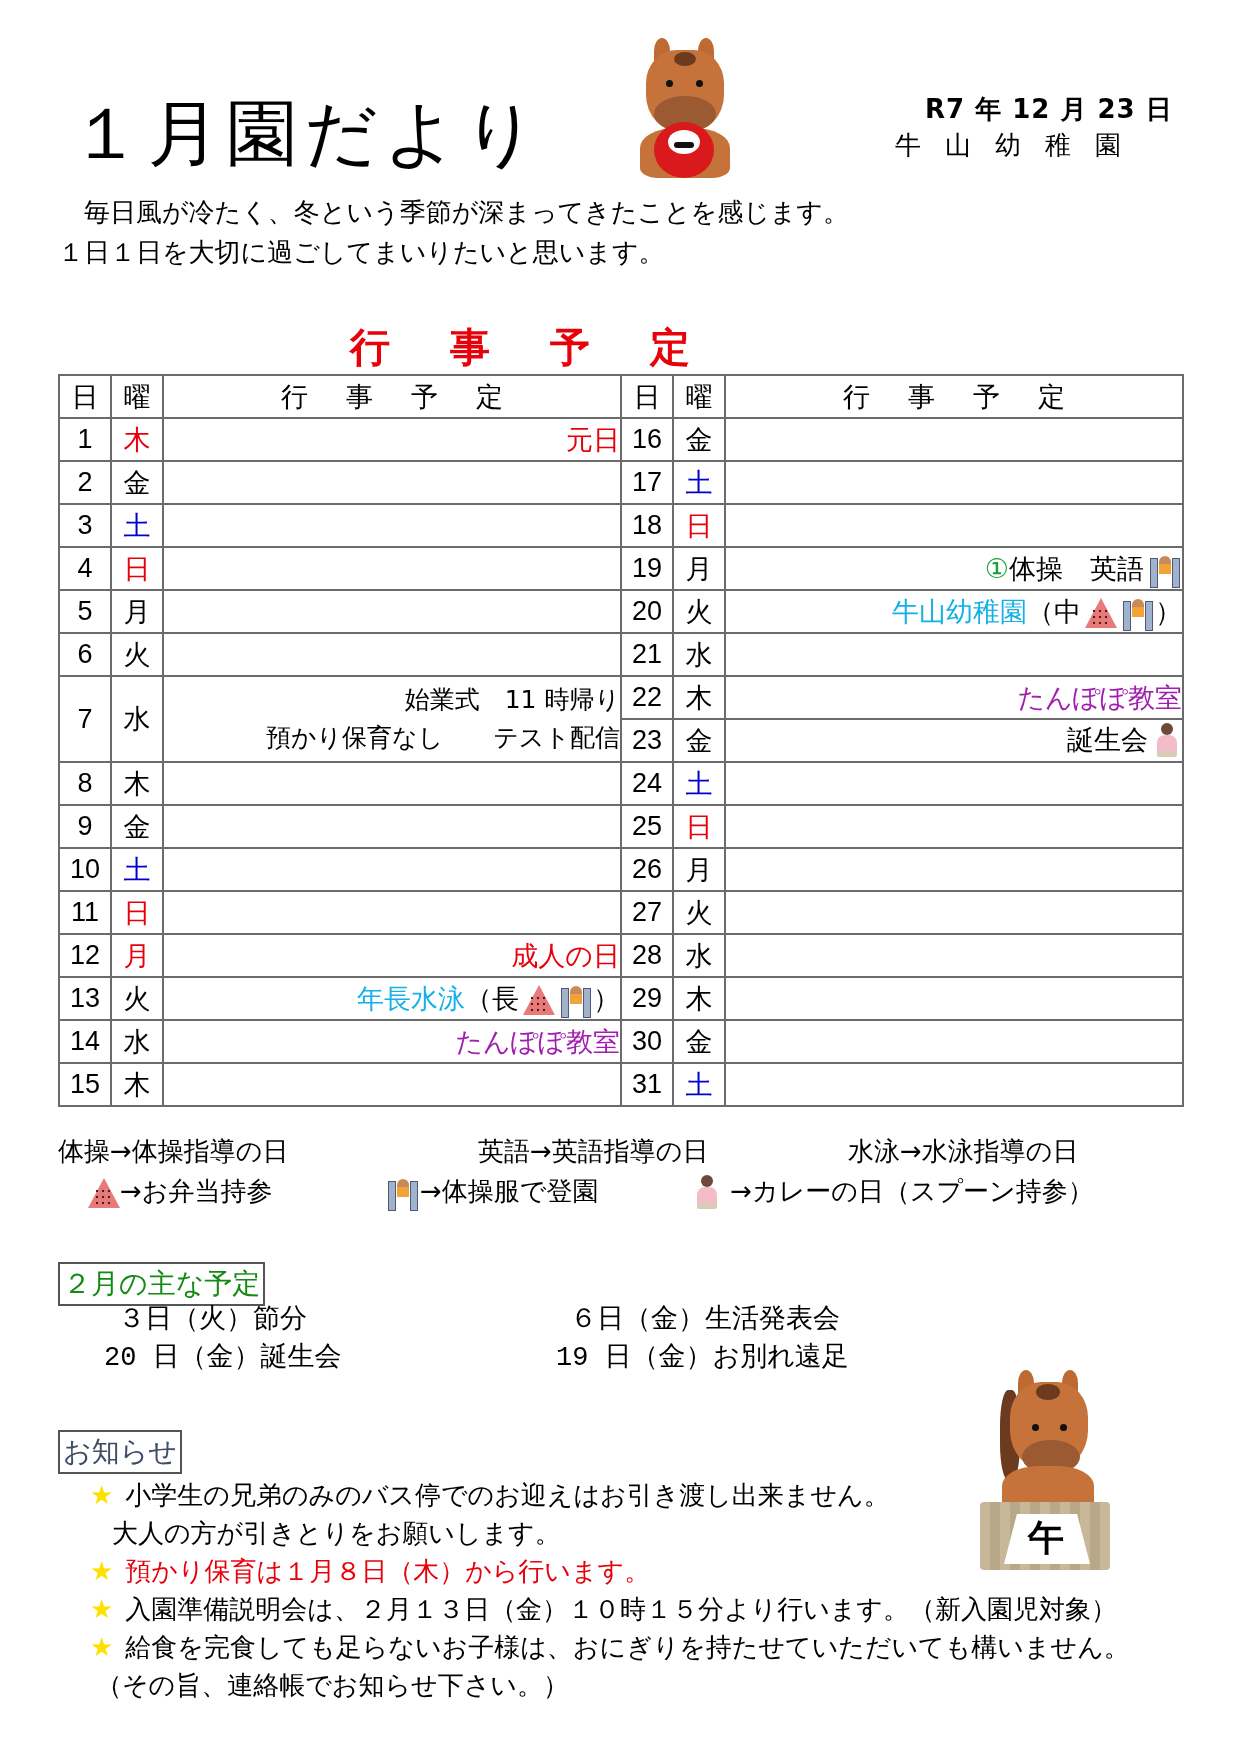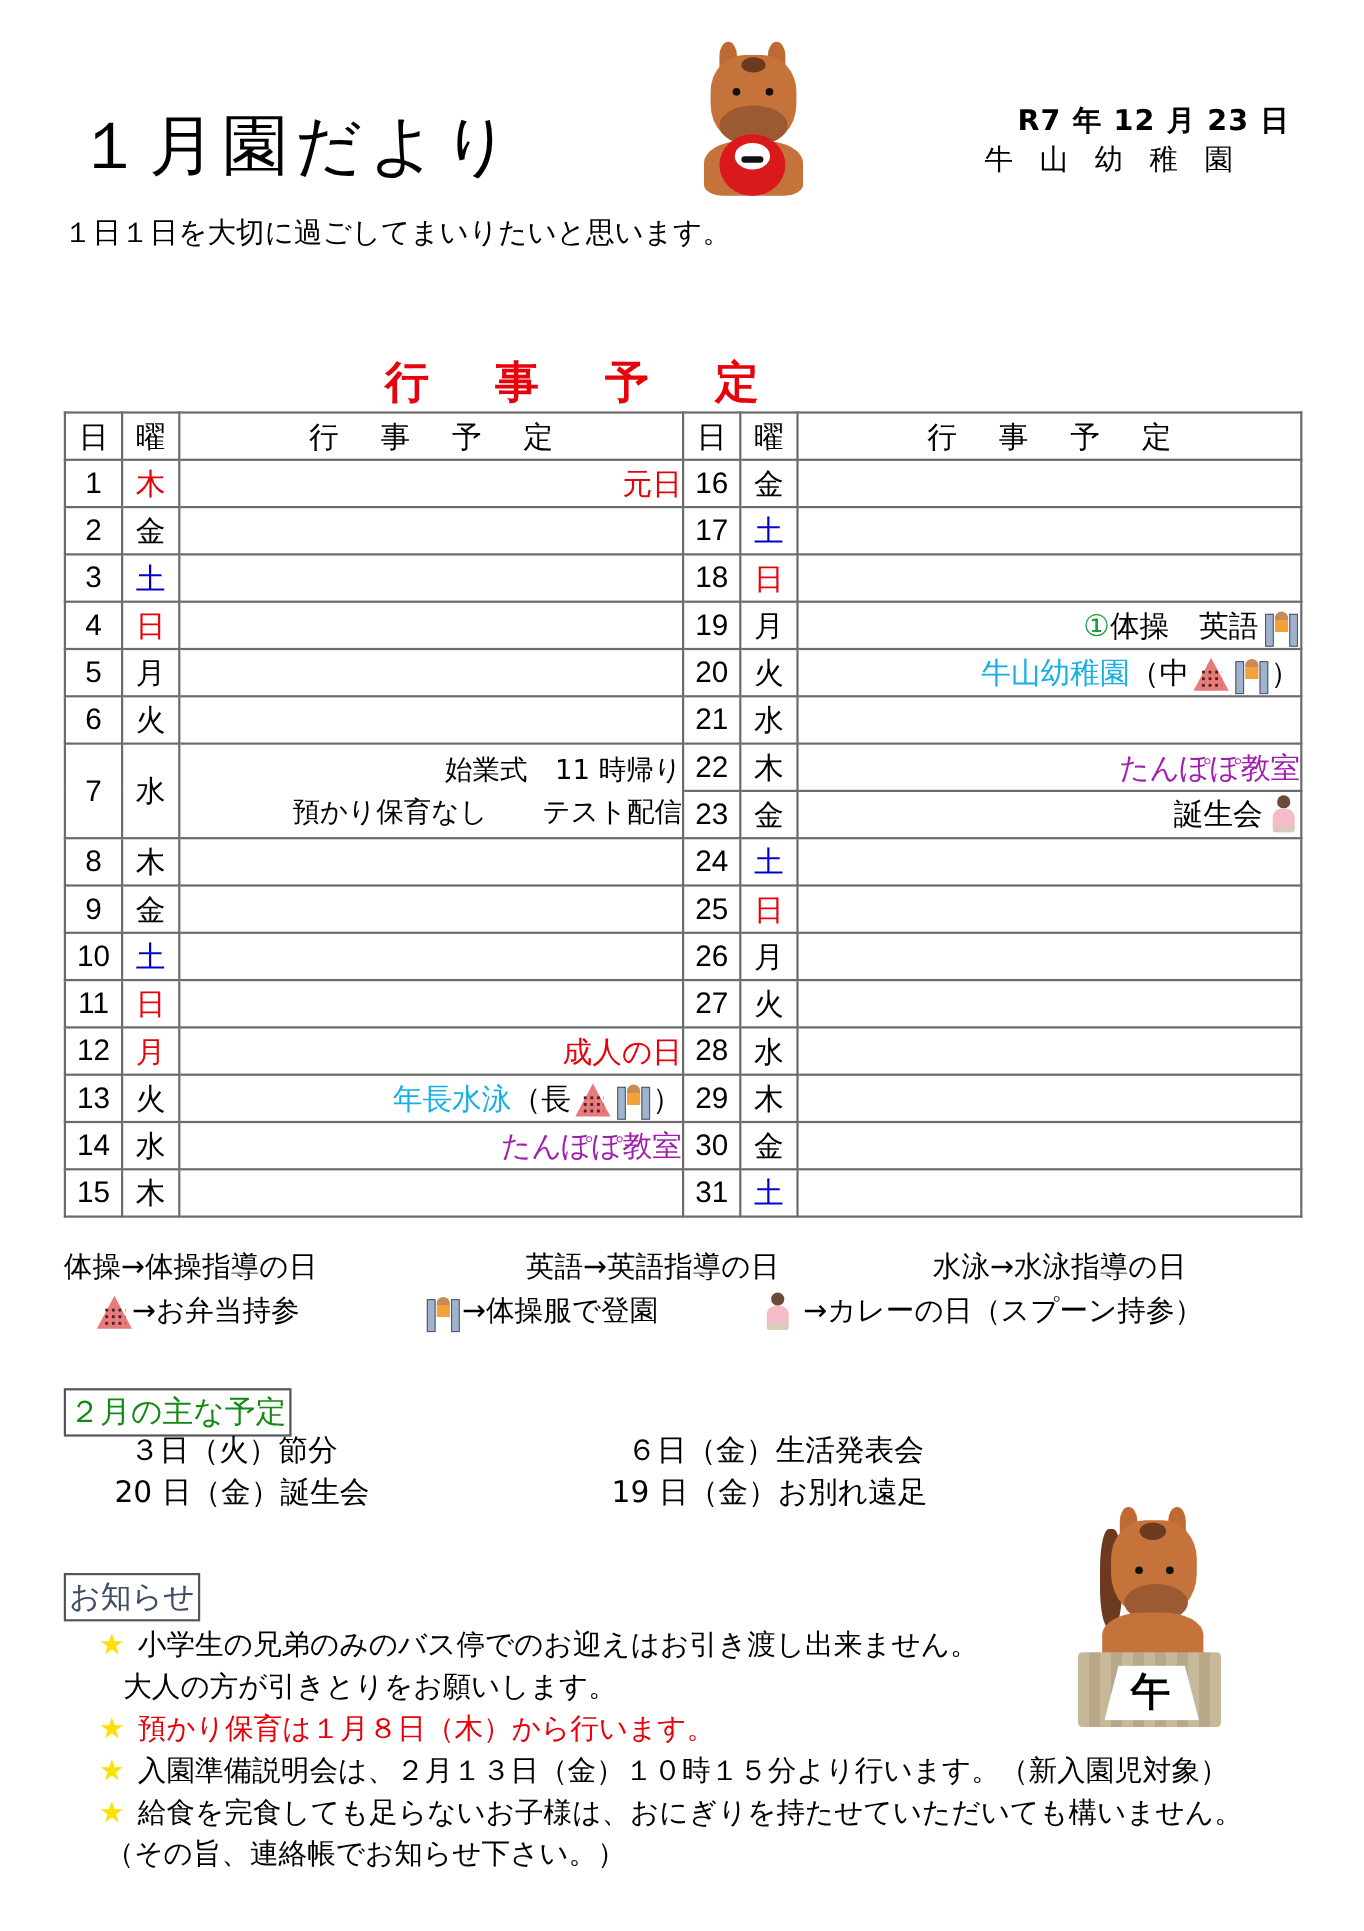--- a/index.html
+++ b/index.html
@@ -1,20 +1,20 @@
 <!DOCTYPE html>
 <html><head>
 <meta charset="utf-8">
 <style>
   html, body { margin: 0; padding: 0; background: #ffffff; }
   body { width: 1240px; height: 1755px; position: relative; overflow: hidden;
          font-family: "DejaVu Sans", "Liberation Sans", sans-serif; color: #000; }
   .abs { position: absolute; }
 
-  .title { left: 70px; top: 78px; font-size: 60px; line-height: 110px; font-weight: 400; letter-spacing: 6px; white-space: nowrap; }
+  .title { left: 70px; top: 78px; font-size: 72px; line-height: 110px; font-weight: 400; letter-spacing: 6px; white-space: nowrap; }
   .date { left: 925px; top: 92px; font-size: 26px; font-weight: 700; letter-spacing: 1px; white-space: nowrap; }
   .school { left: 895px; top: 128px; font-size: 26px; font-weight: 400; letter-spacing: 24px; white-space: nowrap; }
 
   .intro { left: 58px; top: 192px; font-size: 26px; line-height: 40px; width: 1140px; }
   .intro div { white-space: nowrap; }
 
   .section-title { left: 0; width: 960px; top: 320px; text-align: center; color: #e8000b; font-size: 40px; font-weight: 700; letter-spacing: 60px; white-space: nowrap; padding-left: 70px; }
 
   
   table.sched { position: absolute; left: 58px; top: 374px; border-collapse: collapse; table-layout: fixed; width: 1124px; }
@@ -44,21 +44,21 @@
   .girl { width: 30px; height: 36px; position: relative; }
   .girl::before { content: ""; position: absolute; left: 9px; top: 0; width: 12px; height: 12px; border-radius: 50%; background: #6b4a3a; }
   .girl::after { content: ""; position: absolute; left: 5px; top: 12px; width: 20px; height: 16px; border-radius: 8px 8px 2px 2px; background: #f3bcc8; border-bottom: 6px solid #d9cbb8; }
 
   .legend1 { left: 58px; top: 1134px; font-size: 26px; white-space: nowrap; }
   .legend1 span { position: absolute; top: 0; white-space: nowrap; }
   .legend2 { left: 58px; top: 1174px; font-size: 26px; white-space: nowrap; }
   .legend2 > span { position: absolute; top: 0; white-space: nowrap; }
 
   .feb-box { left: 58px; top: 1262px; border: 2px solid #555; padding: 0 3px; font-size: 28px; line-height: 40px; color: #138a13; white-space: nowrap; }
-  .feb-item { font-size: 27px; white-space: nowrap; }
+  .feb-item { font-size: 27px; white-space: nowrap; font-family: Liberation Mono, monospace; }
 
   .notice-box { left: 58px; top: 1430px; border: 2px solid #555; padding: 0 3px; font-size: 28px; line-height: 40px; color: #3f4d66; white-space: nowrap; }
   .notice-line { left: 90px; font-size: 26px; white-space: nowrap; }
   .star { color: #ffe000; font-size: 26px; margin-right: 12px; }
 
   
   .horse { position: absolute; }
   .horse .ear1, .horse .ear2 { position: absolute; width: 16px; height: 26px; background: #c06a33; border-radius: 50% 50% 10% 10%; }
   .horse .head { position: absolute; background: #c5733b; border-radius: 40% 40% 45% 45%; }
   .horse .muzzle { position: absolute; background: #9c5a32; border-radius: 50%; }
@@ -89,20 +89,21 @@
   <div class="daruma" style="left:14px; top:84px; width:60px; height:56px;">
     <div class="face" style="left:14px; top:8px; width:32px; height:24px;"></div>
     <div class="stache" style="left:20px; top:20px; width:20px;"></div>
   </div>
 </div>
 
 <div class="abs date">R7 年 12 月 23 日</div>
 <div class="abs school">牛山幼稚園</div>
 
 <div class="abs intro">
+  <div>　毎日風が冷たく、冬という季節が深まってきたことを感じます。</div>
   <div>１日１日を大切に過ごしてまいりたいと思います。</div>
 </div>
 
 <div class="abs section-title">行事予定</div>
 
 <table class="sched">
   <colgroup>
     <col style="width:52px">
       <col style="width:52px">
       <col style="width:458px">

